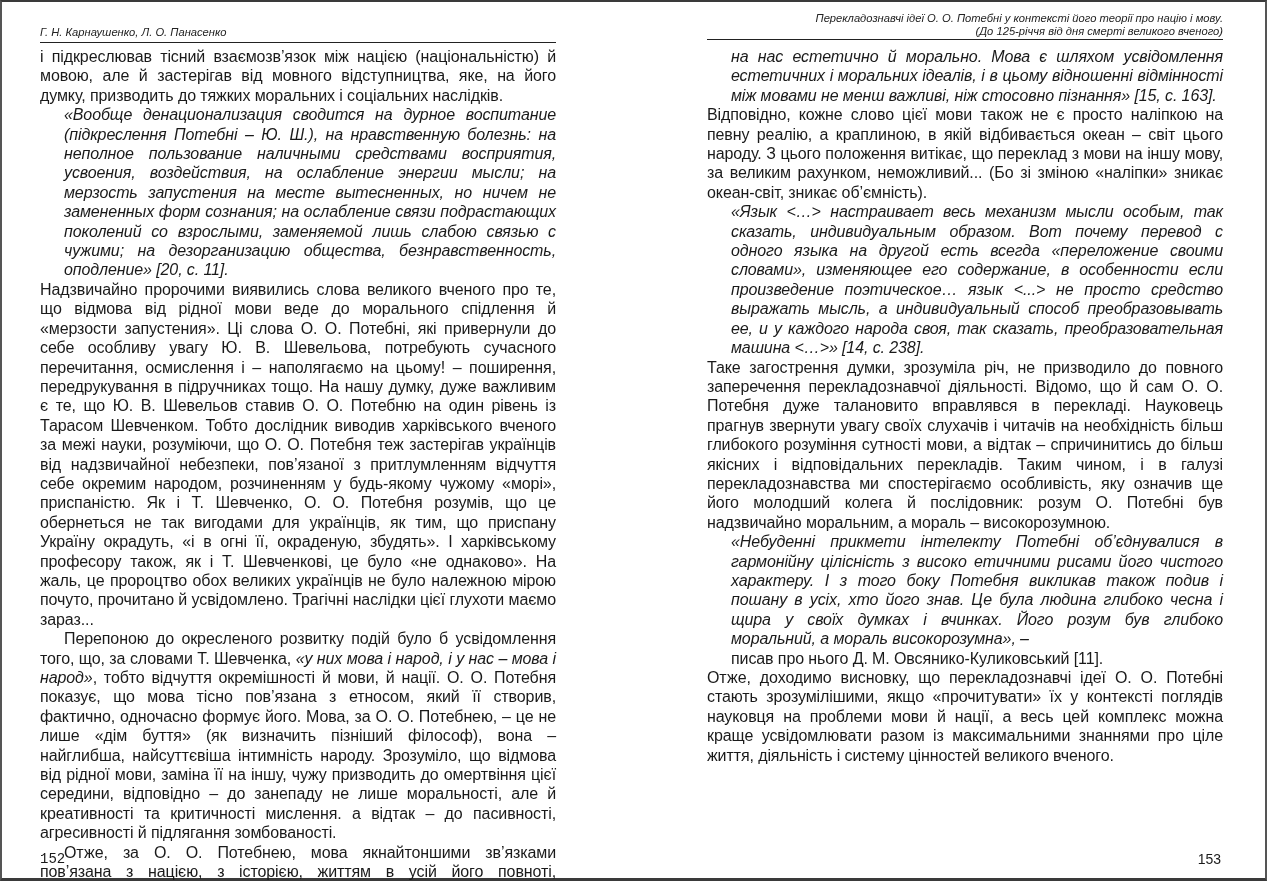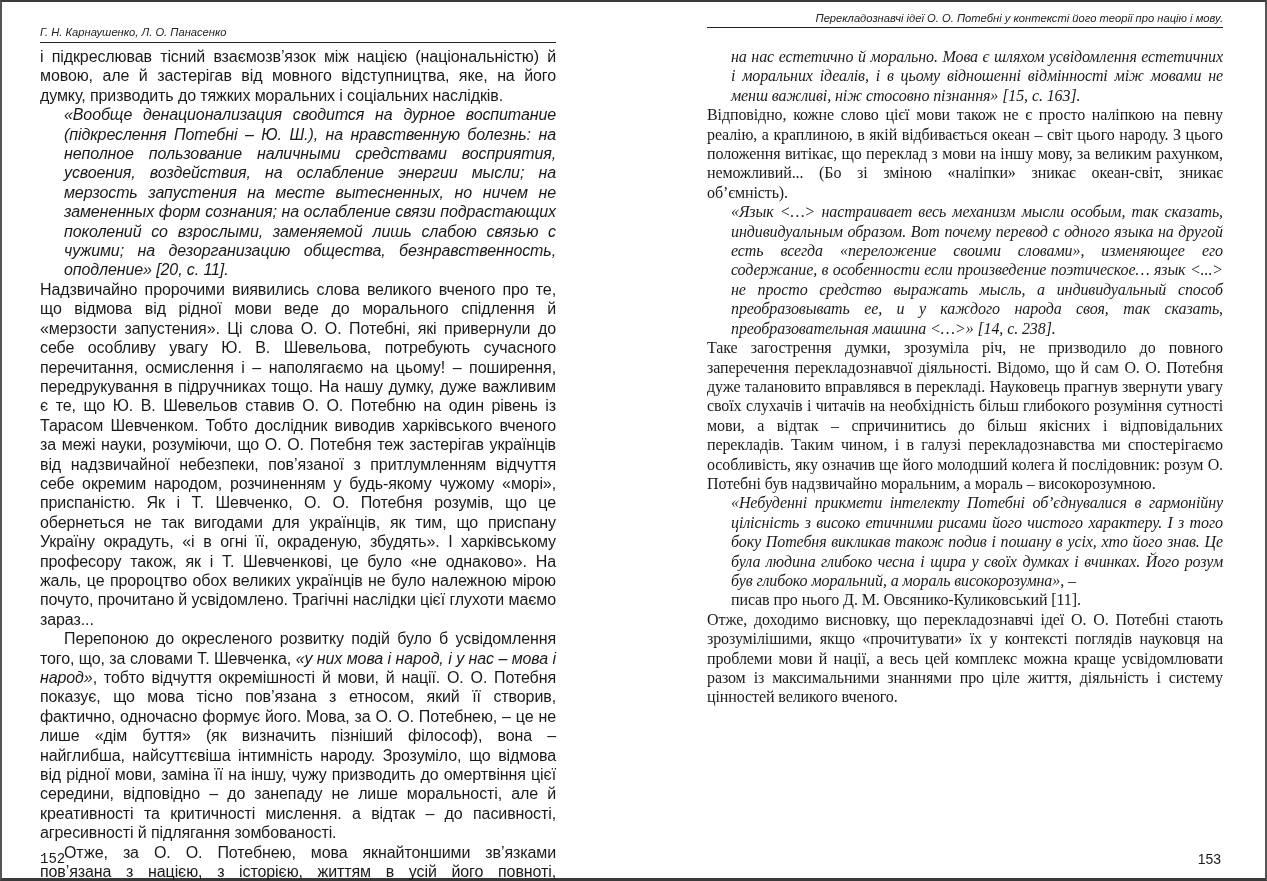--- a/index.html
+++ b/index.html
@@ -56,21 +56,21 @@
     .running-head span { display: block; }
 
     .body-text {
       position: absolute;
       left: 0; right: 0;
       font-size: 16px;
       line-height: 19.4px;
       letter-spacing: -0.1px;
     }
     .page-left .body-text { top: 45px; }
-    .page-right .body-text { top: 45px; font-family: Liberation Serif, serif; }
+    .page-right .body-text { top: 45px; }
 
     .body-text p {
       margin: 0;
       text-align: justify;
       text-align-last: auto;
     }
     .body-text p.indent { text-indent: 24px; }
     .body-text p.quote {
       font-style: italic;
       padding-left: 24px;
@@ -109,20 +109,21 @@
       <p class="indent">Отже, за О. О. Потебнею, мова якнайтоншими зв’язками пов’язана з нацією, з історією, життям в усій його повноті, психологією, системою цінностей, особливостями світобачення й прагненнями певного народу.</p>
       <p class="quote">«Мова є не тільки відома система прийомів пізнання, як і пізнання не відокремлене від інших сторін людського життя. Пізнаване впливає</p>
     </div>
 
     <div class="folio">152</div>
   </div>
 
   <div class="page page-right">
     <div class="running-head">
       <span>Перекладознавчі ідеї О. О. Потебні у контексті його теорії про націю і мову.</span>
+      <span>(До 125-річчя від дня смерті великого вченого)</span>
     </div>
 
     <div class="body-text">
       <p class="quote">на нас естетично й морально. Мова є шляхом усвідомлення естетичних і моральних ідеалів, і в цьому відношенні відмінності між мовами не менш важливі, ніж стосовно пізнання» [15, с. 163].</p>
       <p>Відповідно, кожне слово цієї мови також не є просто наліпкою на певну реалію, а краплиною, в якій відбивається океан – світ цього народу. З цього положення витікає, що переклад з мови на іншу мову, за великим рахунком, неможливий... (Бо зі зміною «наліпки» зникає океан-світ, зникає об’ємність).</p>
       <p class="quote">«Язык &lt;…&gt; настраивает весь механизм мысли особым, так сказать, индивидуальным образом. Вот почему перевод с одного языка на другой есть всегда «переложение своими словами», изменяющее его содержание, в особенности если произведение поэтическое… язык &lt;...&gt; не просто средство выражать мысль, а индивидуальный способ преобразовывать ее, и у каждого народа своя, так сказать, преобразовательная машина &lt;…&gt;» [14, с. 238].</p>
       <p>Таке загострення думки, зрозуміла річ, не призводило до повного заперечення перекладознавчої діяльності. Відомо, що й сам О. О. Потебня дуже талановито вправлявся в перекладі. Науковець прагнув звернути увагу своїх слухачів і читачів на необхідність більш глибокого розуміння сутності мови, а відтак – спричинитись до більш якісних і відповідальних перекладів. Таким чином, і в галузі перекладознавства ми спостерігаємо особливість, яку означив ще його молодший колега й послідовник: розум О. Потебні був надзвичайно моральним, а мораль – високорозумною.</p>
       <p class="quote">«Небуденні прикмети інтелекту Потебні об’єднувалися в гармонійну цілісність з високо етичними рисами його чистого характеру. І з того боку Потебня викликав також подив і пошану в усіх, хто його знав. Це була людина глибоко чесна і щира у своїх думках і вчинках. Його розум був глибоко моральний, а мораль високорозумна», –</p>
       <p class="quote-attrib">писав про нього Д. М. Овсянико-Куликовський [11].</p>
       <p>Отже, доходимо висновку, що перекладознавчі ідеї О. О. Потебні стають зрозумілішими, якщо «прочитувати» їх у контексті поглядів науковця на проблеми мови й нації, а весь цей комплекс можна краще усвідомлювати разом із максимальними знаннями про ціле життя, діяльність і систему цінностей великого вченого.</p>

